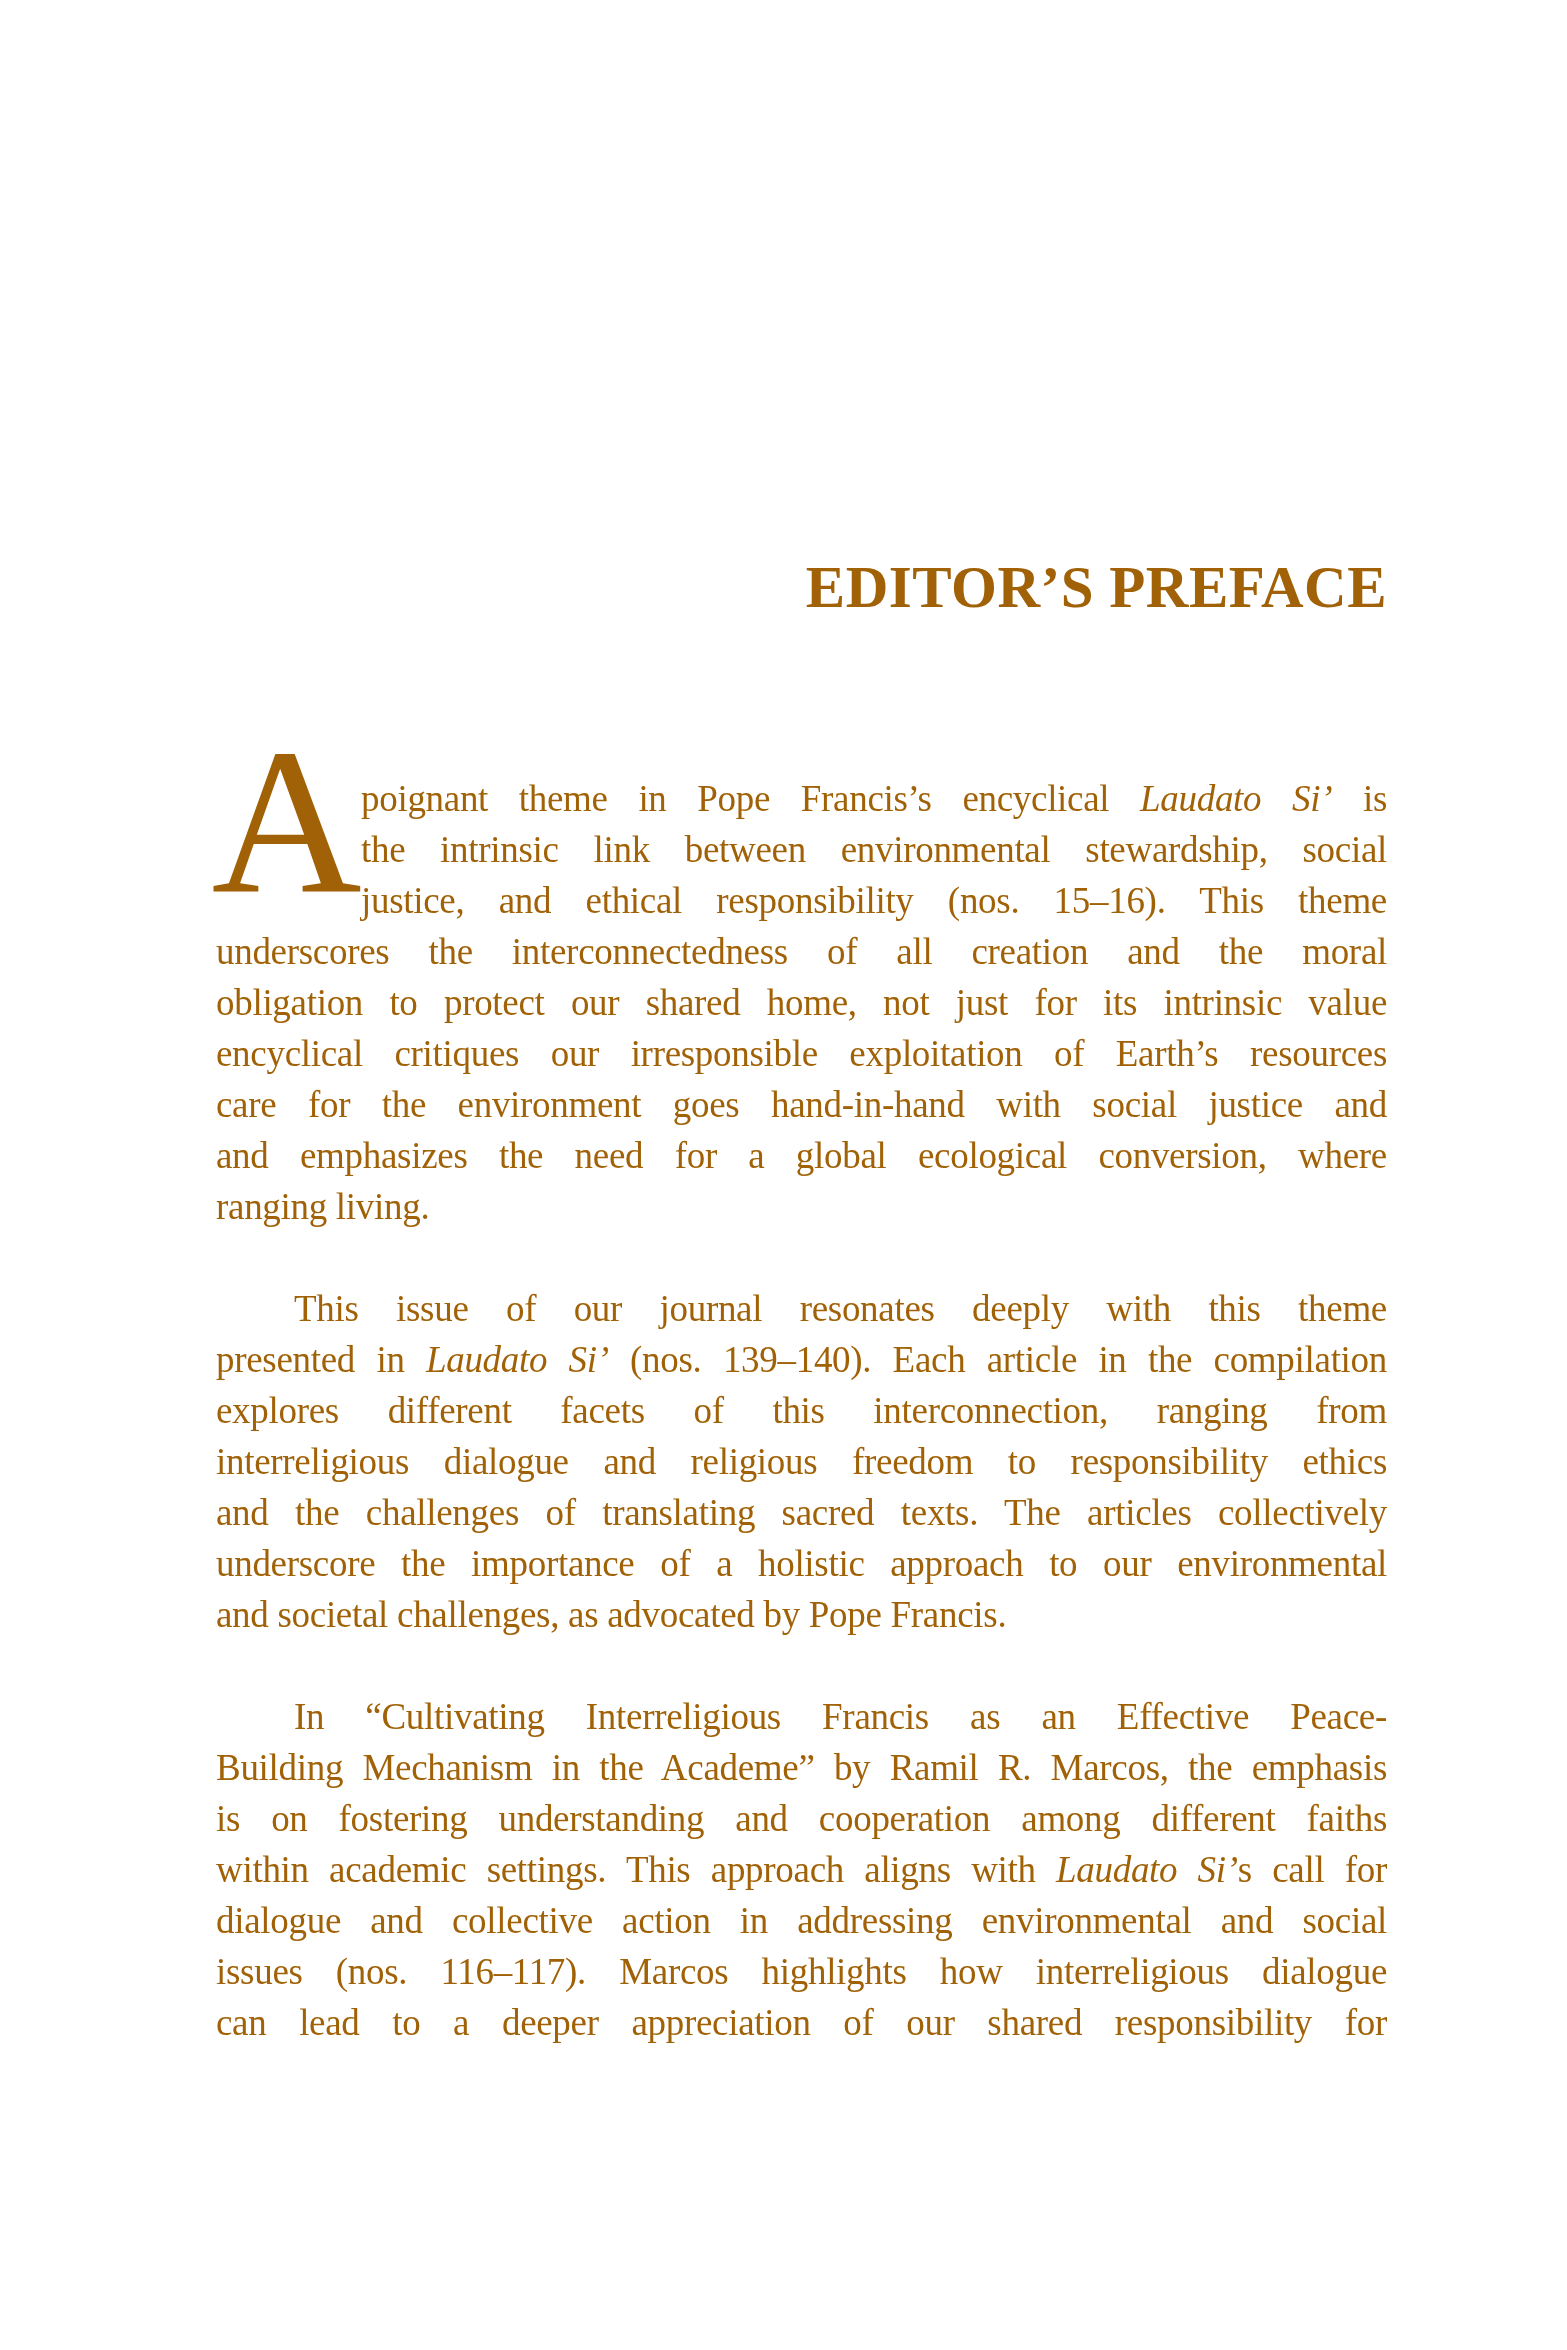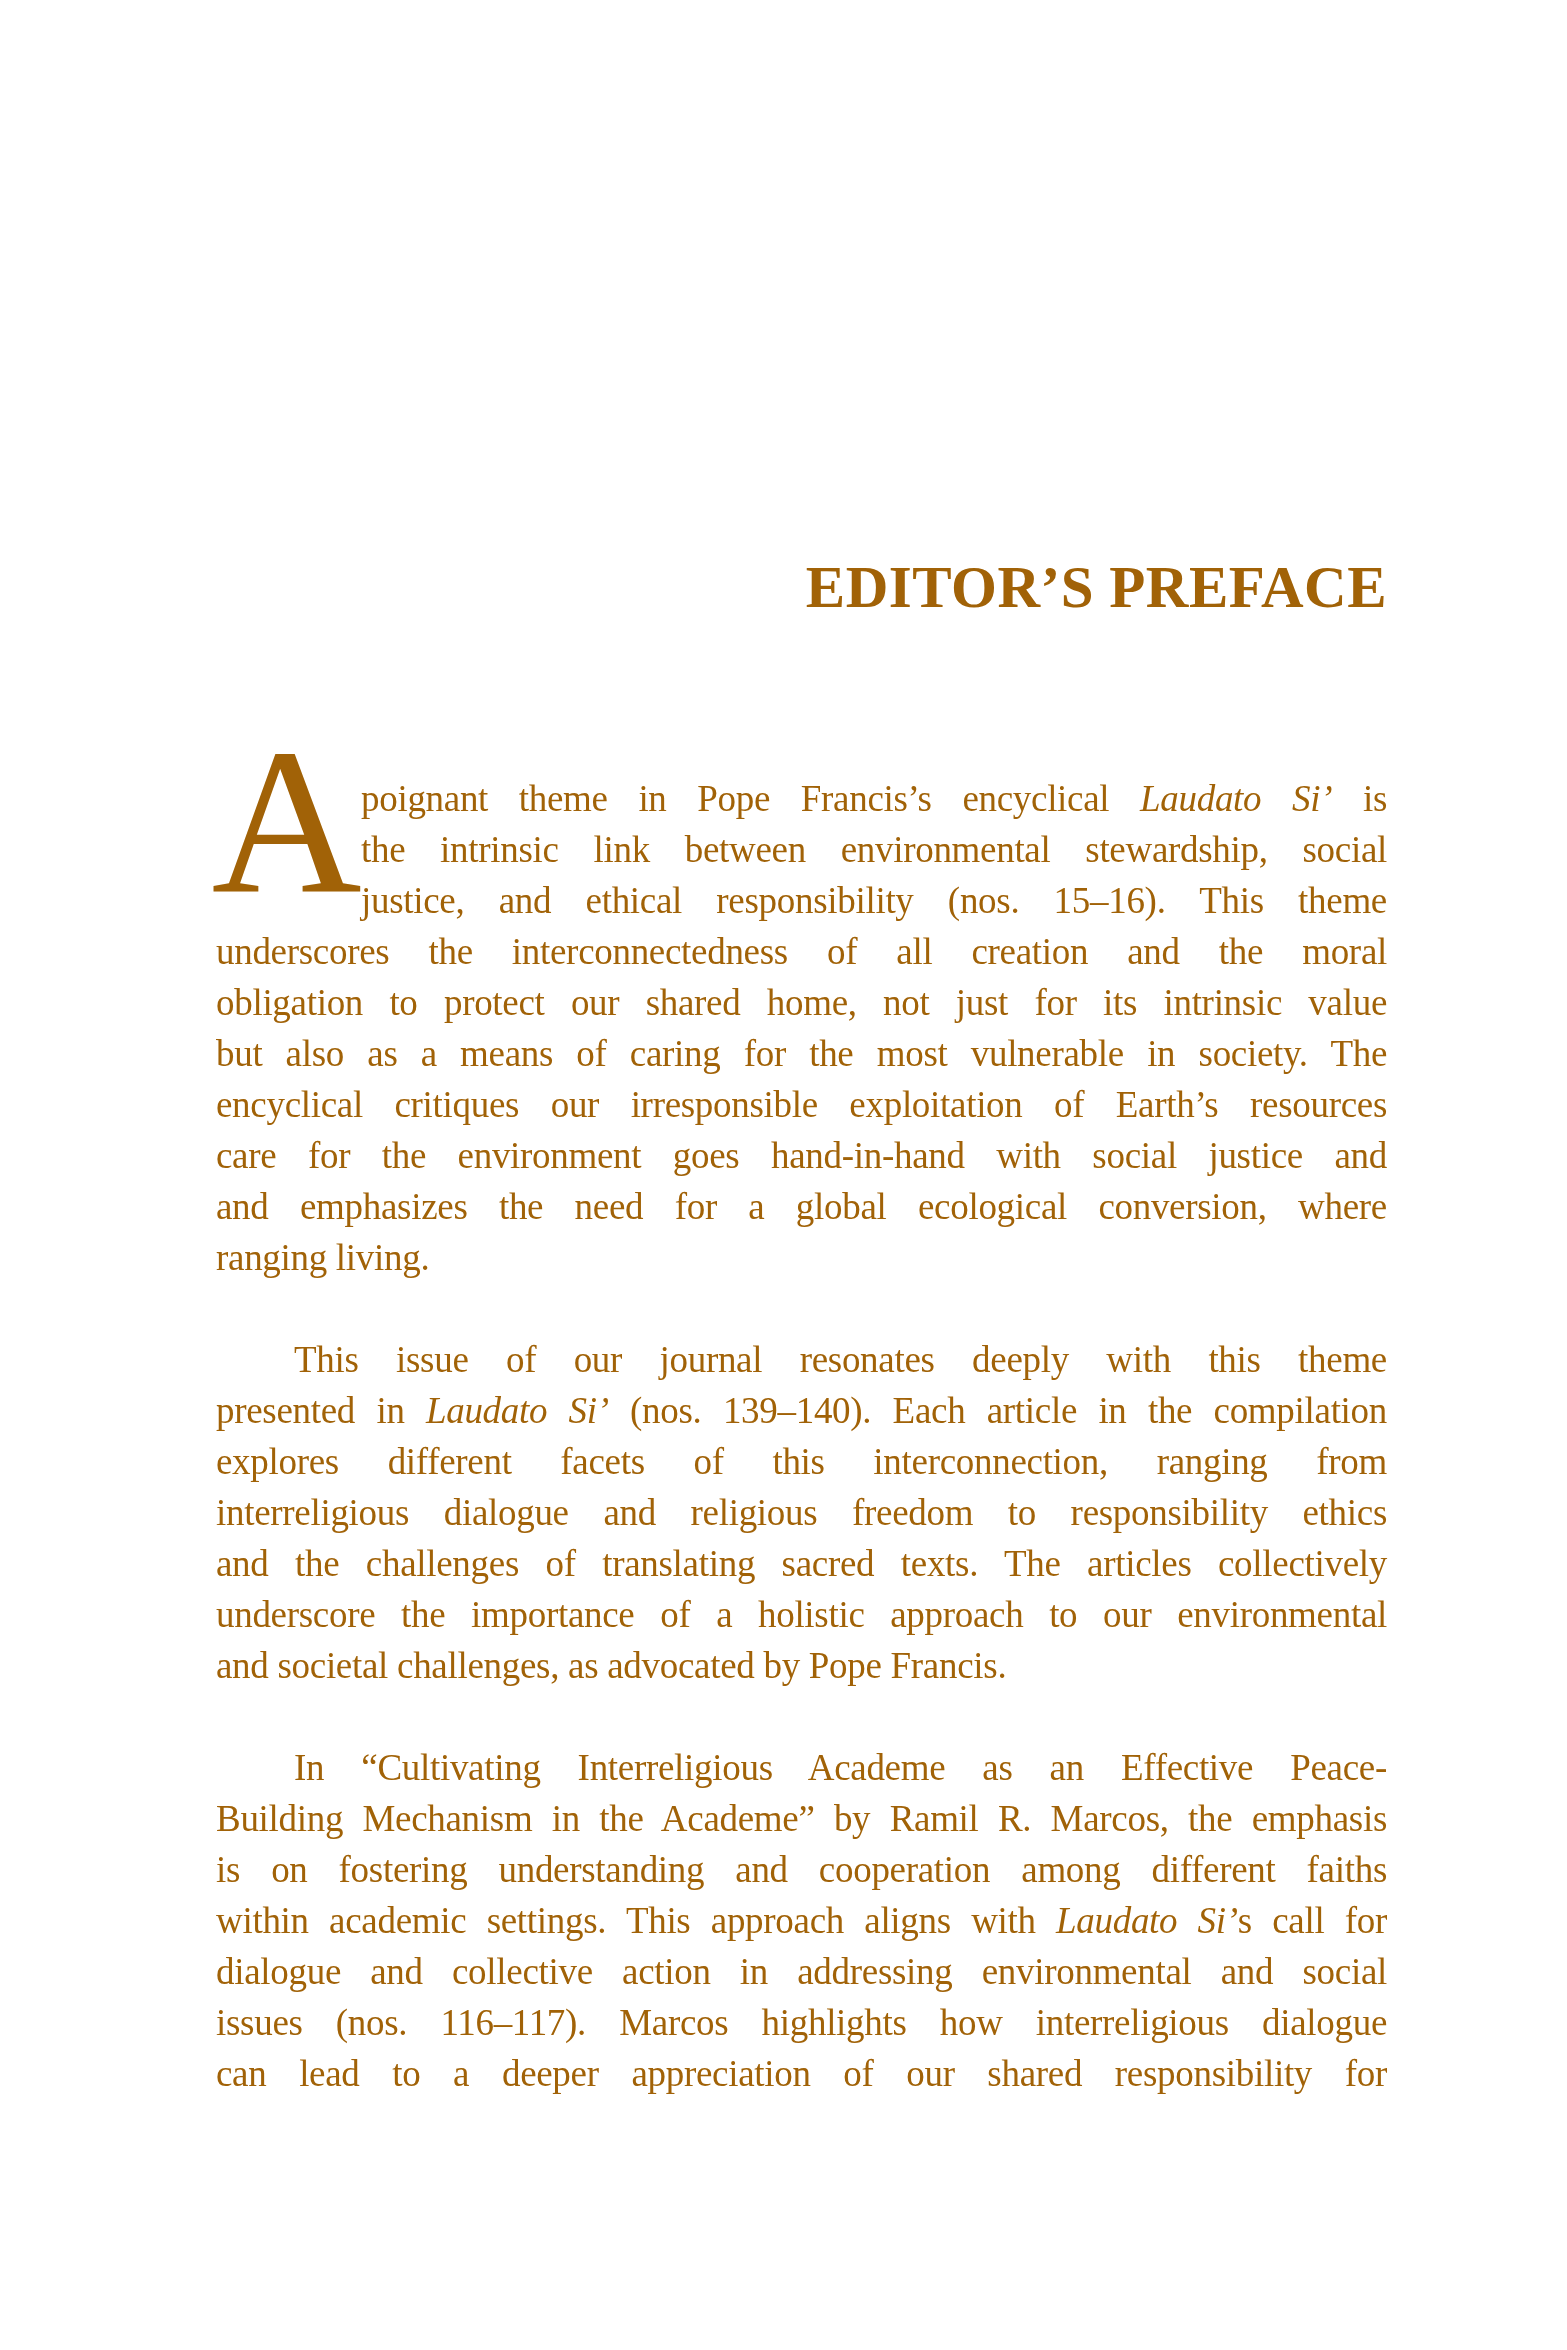--- a/index.html
+++ b/index.html
@@ -69,37 +69,36 @@
   <h1 class="title">EDITOR’S PREFACE</h1>
   <div class="bodytext">
       <div class="para has-dropcap">
         <span class="dropcap-spacer"></span>
         <span class="dropcap">A</span>
         <div class="line">poignant theme in Pope Francis’s encyclical <em>Laudato Si’</em> is</div>
         <div class="line">the intrinsic link between environmental stewardship, social</div>
         <div class="line">justice, and ethical responsibility (nos. 15–16). This theme</div>
         <div class="line">underscores the interconnectedness of all creation and the moral</div>
         <div class="line">obligation to protect our shared home, not just for its intrinsic value</div>
-        <div class="line">but also as a means of caring for the most vulnerable in society. The</div>
         <div class="line">encyclical critiques our irresponsible exploitation of Earth’s resources</div>
         <div class="line">care for the environment goes hand-in-hand with social justice and</div>
         <div class="line">and emphasizes the need for a global ecological conversion, where</div>
         <div class="line flush">ranging living.</div>
       </div>
       <div class="para">
         <div class="line indent">This issue of our journal resonates deeply with this theme</div>
         <div class="line">presented in <em>Laudato Si’</em> (nos. 139–140). Each article in the compilation</div>
         <div class="line">explores different facets of this interconnection, ranging from</div>
         <div class="line">interreligious dialogue and religious freedom to responsibility ethics</div>
         <div class="line">and the challenges of translating sacred texts. The articles collectively</div>
         <div class="line">underscore the importance of a holistic approach to our environmental</div>
         <div class="line flush">and societal challenges, as advocated by Pope Francis.</div>
       </div>
       <div class="para">
-        <div class="line indent">In “Cultivating Interreligious Academe as an Effective Peace-</div>
+        <div class="line indent">In “Cultivating Interreligious Francis as an Effective Peace-</div>
         <div class="line">Building Mechanism in the Academe” by Ramil R. Marcos, the emphasis</div>
         <div class="line">is on fostering understanding and cooperation among different faiths</div>
         <div class="line">within academic settings. This approach aligns with <em>Laudato Si’</em>s call for</div>
         <div class="line">dialogue and collective action in addressing environmental and social</div>
         <div class="line">issues (nos. 116–117). Marcos highlights how interreligious dialogue</div>
         <div class="line">can lead to a deeper appreciation of our shared responsibility for</div>
       </div>
     </div>
 </div>
 

